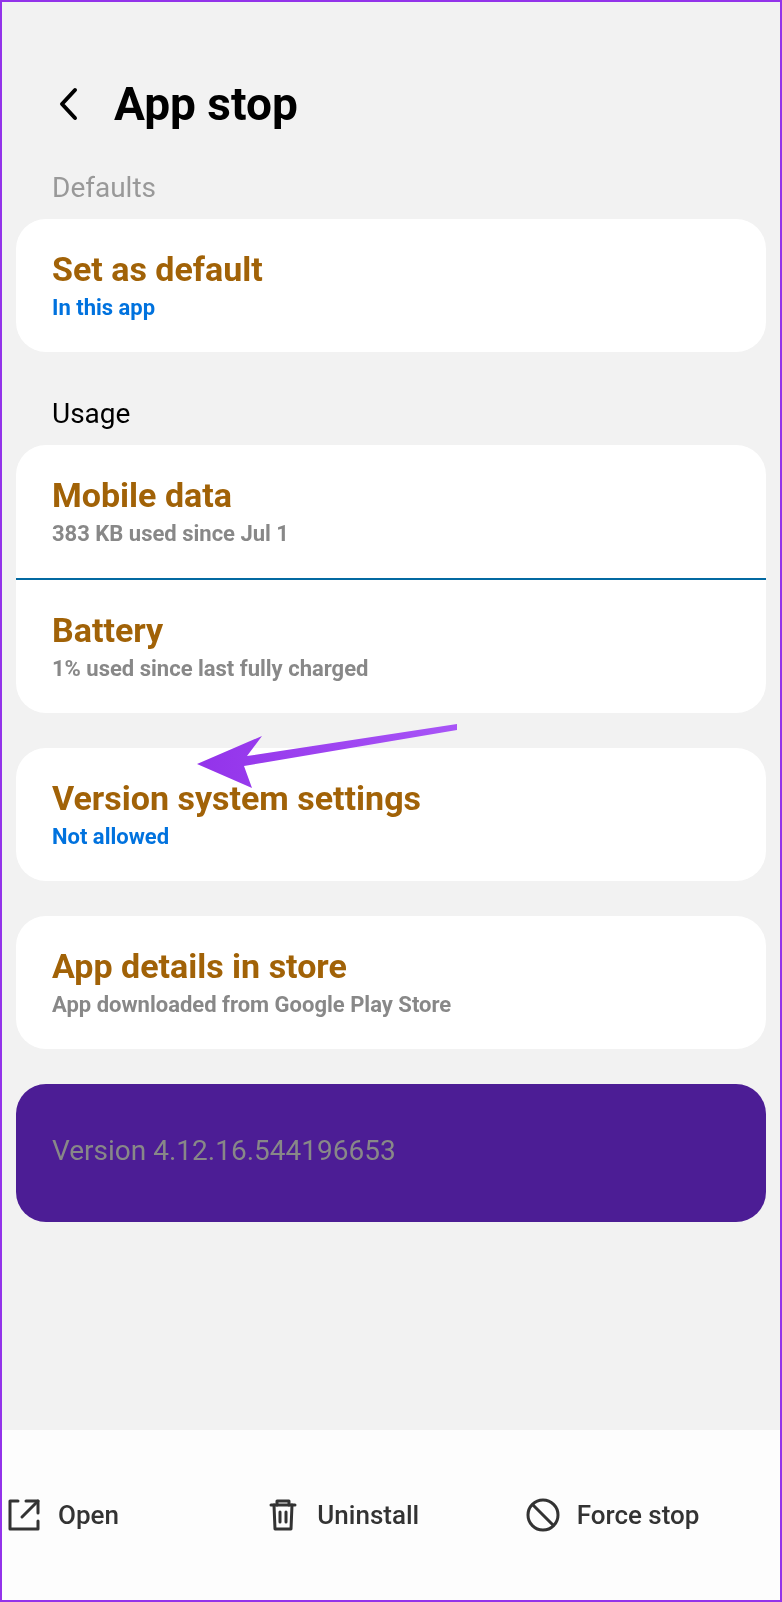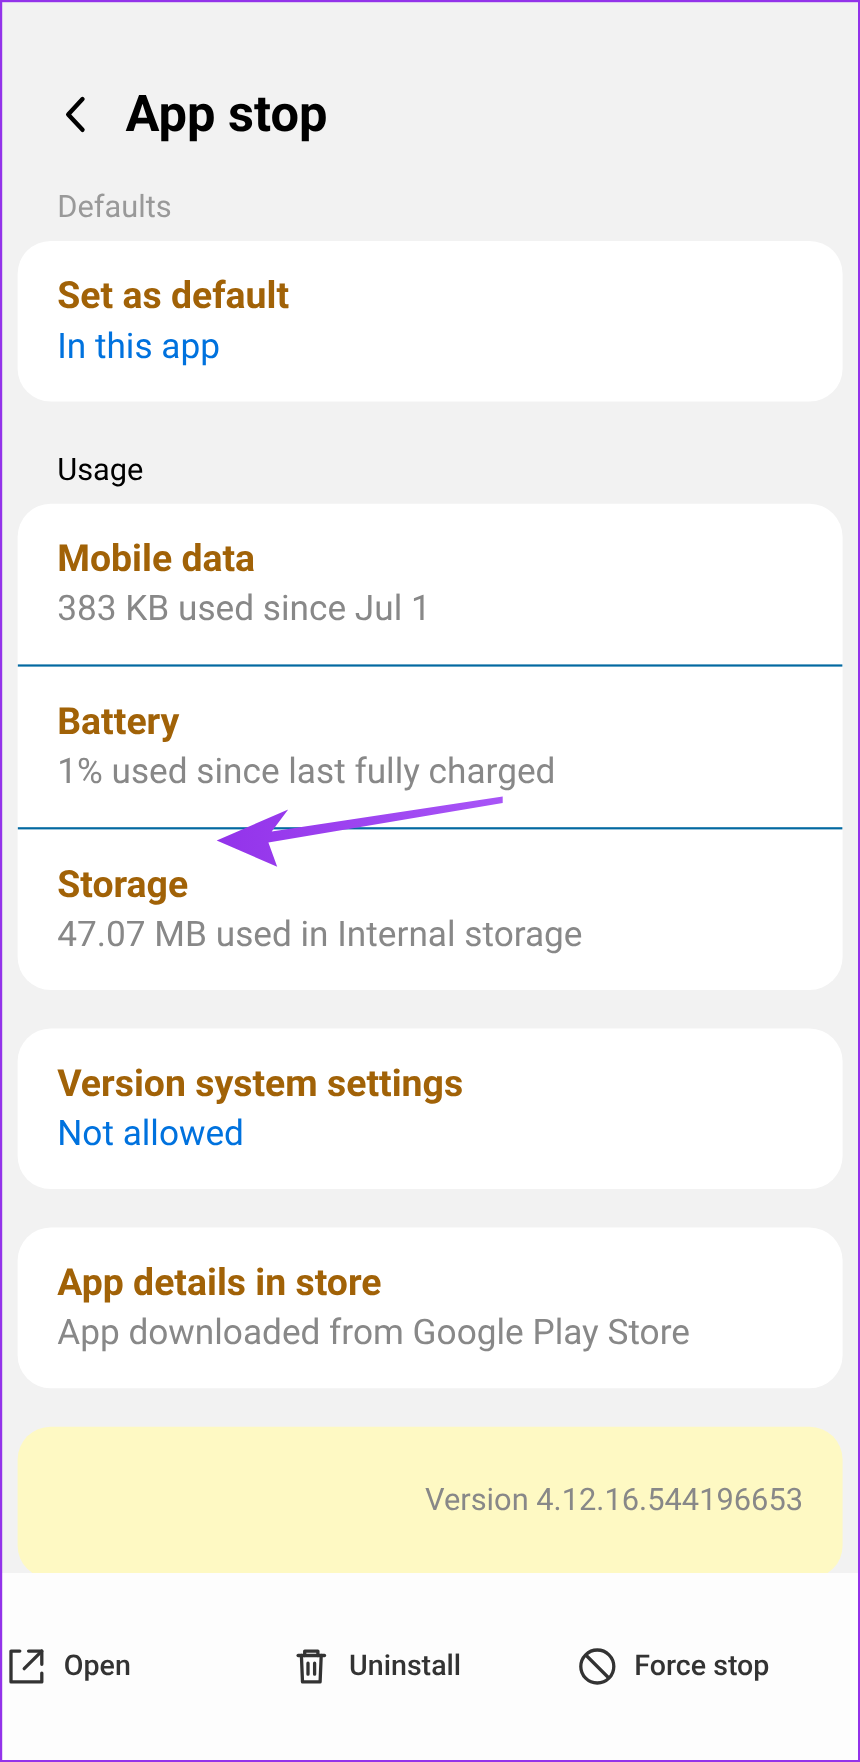--- a/index.html
+++ b/index.html
@@ -58,33 +58,32 @@
     .row + .row {
       border-top: 2px solid #0369a1;
     }
     .row-title {
       font-size: 34px;
       color: #a16207;
       font-weight: 700;
       margin-bottom: 6px;
     }
     .row-subtitle {
-      font-size: 32px;
+      font-size: 22px;
       color: #888;
-      font-weight: 400;
+      font-weight: 700;
     }
     .row-subtitle.link {
       color: #0072de;
     }
     .version-card {
-      background: #fef9c3;
+      background: #4c1d95;
       border-radius: 30px;
       margin: 0 14px 0 14px;
       padding: 50px 36px 55px 36px;
-      text-align: right;
     }
     .version-text {
       font-size: 28px;
       color: #888;
     }
     .bottom-bar {
       position: absolute;
       bottom: 0;
       left: 0;
       right: 0;
@@ -149,24 +148,20 @@
 <div class="section-label">Usage</div>
 
 <div class="card">
   <div class="row">
     <div class="row-title">Mobile data</div>
     <div class="row-subtitle">383 KB used since Jul 1</div>
   </div>
   <div class="row">
     <div class="row-title">Battery</div>
     <div class="row-subtitle">1% used since last fully charged</div>
-  </div>
-  <div class="row">
-    <div class="row-title">Storage</div>
-    <div class="row-subtitle">47.07 MB used in Internal storage</div>
   </div>
 </div>
 
 <div class="card">
   <div class="row">
     <div class="row-title">Version system settings</div>
     <div class="row-subtitle link">Not allowed</div>
   </div>
 </div>
 

